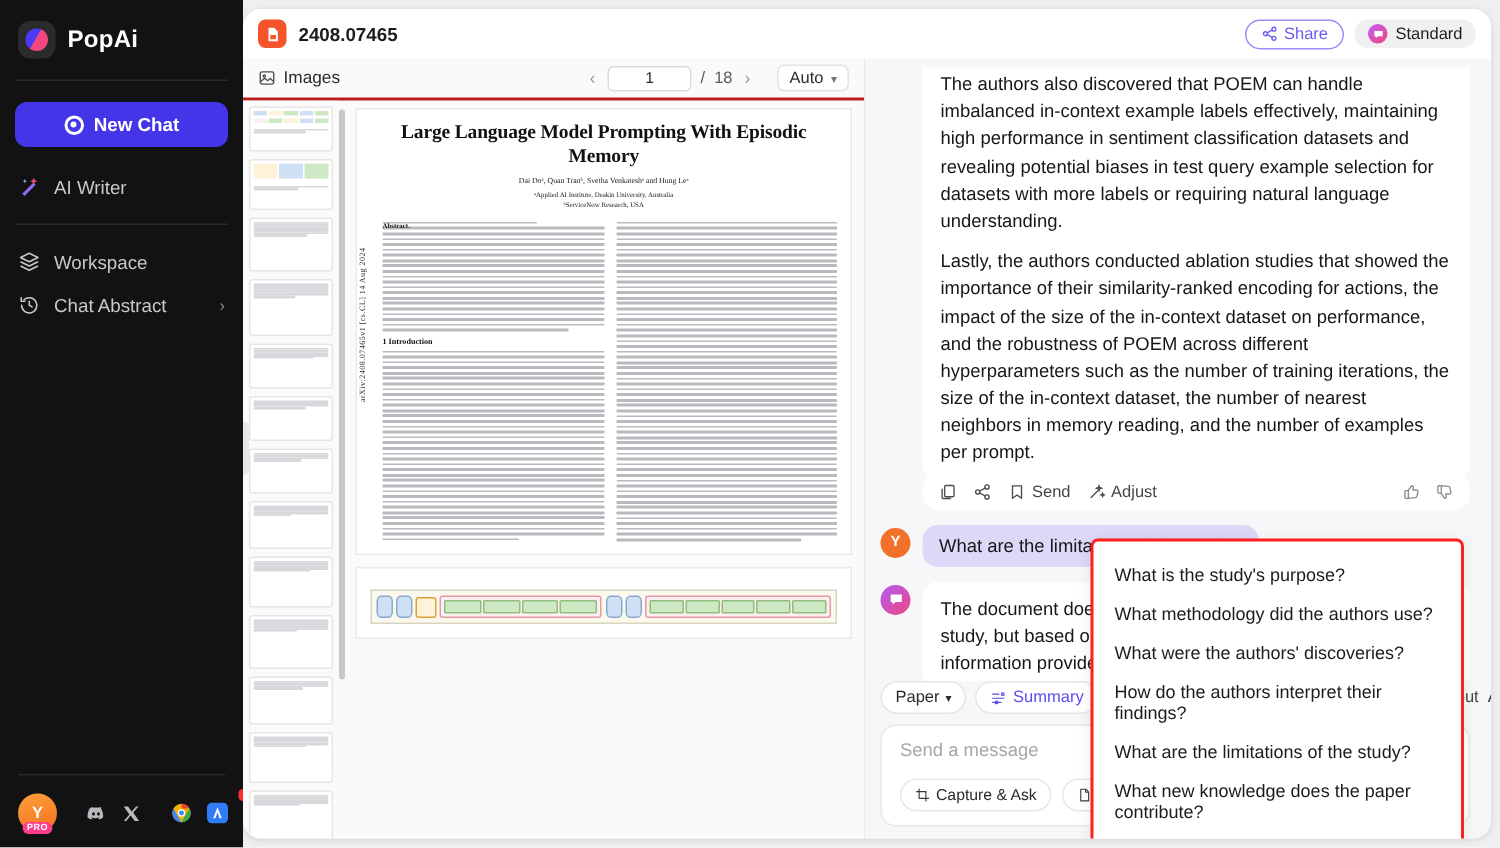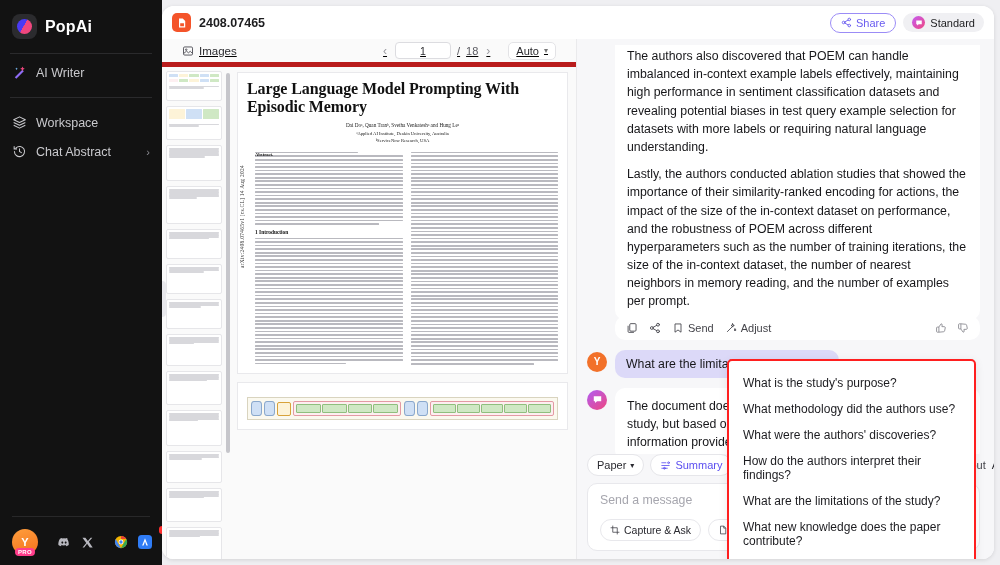--- a/index.html
+++ b/index.html
@@ -101,21 +101,21 @@
 
   .body { flex: 1; display: flex; min-height: 0; }
 
   
   .docpane {
     width: 415px; flex: 0 0 415px; display: flex; flex-direction: column;
     background: #fafafa; border-right: 1px solid #eaeaec; position: relative;
   }
   .docbar {
     height: 28px; flex: 0 0 28px; display: flex; align-items: center;
-    padding: 0 20px; gap: 6px; background: #fafafa; border-bottom: 5px solid #b91c1c; text-decoration: underline;
+    padding: 0 10px; gap: 6px; background: #fafafa; border-bottom: 2px solid #b91c1c;
   }
   .imgs-lbl { display:flex; align-items:center; gap:5px; font-size: 11.5px; color: #2b2b2f; }
   .pager { margin-left: auto; display: flex; align-items: center; gap: 6px; font-size: 11px; color: #5a5a60; }
   .pg-arrow { color: #9a9aa0; cursor: pointer; font-size: 12px; padding: 0 2px;}
   .pg-input {
     width: 56px; height: 17px; border: 1px solid #dcdce0; border-radius: 4px;
     background: #fff; font-size: 10.5px; text-align: center; color: #2b2b2f;
     font-family: "Liberation Sans", sans-serif;
   }
   .auto-sel {
@@ -138,21 +138,21 @@
   .tline { height: 1.4px; background: #d8d8dc; border-radius: 1px; }
 
   .thumbscroll { width: 5px; flex: 0 0 5px; padding-top: 6px; }
   .thumbscroll .bar { width: 4px; height: 380px; background: #c6c6cb; border-radius: 3px; }
 
   .pages { flex: 1; overflow: hidden; padding: 5px 8px 0 6px; position: relative; }
   .page {
     background: #fff; border: 1px solid #e9e9ec; margin-bottom: 8px; padding: 7px 9px;
     position: relative;
   }
-  .ptitle { text-align: left; font-family: "Liberation Serif", serif; font-weight: bold; font-size: 16px; color: #111; letter-spacing: -.1px;}
+  .ptitle { text-align: center; font-family: "Liberation Serif", serif; font-weight: bold; font-size: 13px; color: #111; letter-spacing: -.1px;}
   .pauth { text-align: center; font-family: "Liberation Serif", serif; font-size: 5.2px; color: #222; margin-top: 6px; }
   .paff { text-align: center; font-family: "Liberation Serif", serif; font-size: 4.6px; color: #222; margin-top: 3px; line-height: 1.5;}
   .arxiv {
     position: absolute; left: 1px; top: 92px; writing-mode: vertical-rl;
     transform: rotate(180deg); font-family: "Liberation Serif", serif;
     font-size: 5.4px; color: #333; letter-spacing: .3px;
   }
   .cols { display: flex; gap: 8px; margin-top: 7px; padding-left: 8px;}
   .col { flex: 1; }
   .ab-head { font-family: "Liberation Serif", serif; font-size: 4.6px; font-weight: bold; color:#111; float:left; margin-right:3px;}
@@ -259,20 +259,26 @@
 
   <div class="sidebar">
     <div class="brand">
       <div class="brand-logo">
           <div class="orb"></div>
         </div>
       <div class="brand-name">PopAi</div>
     </div>
     <div class="divider"></div>
 
+    <div class="new-chat">
+      <span class="plusorb">
+          <i></i>
+        </span>
+      <span>New Chat</span>
+    </div>
 
 
 
     <div class="nav-item">
       <span class="ico">
         <svg width="15" height="15" viewBox="0 0 16 16">
             <path d="M3 13 11 5l1.6 1.6L4.6 14.6z" fill="#8f6cf5"></path>
             <path d="M10.4 3.2l.8-1.6.8 1.6 1.6.8-1.6.8-.8 1.6-.8-1.6-1.6-.8z" fill="#f0477f"></path>
             <path d="M4.4 3.6l.45-.95.45.95.95.45-.95.45-.45.95-.45-.95L3.45 4.05z" fill="#7fc4ff"></path>
           </svg>

